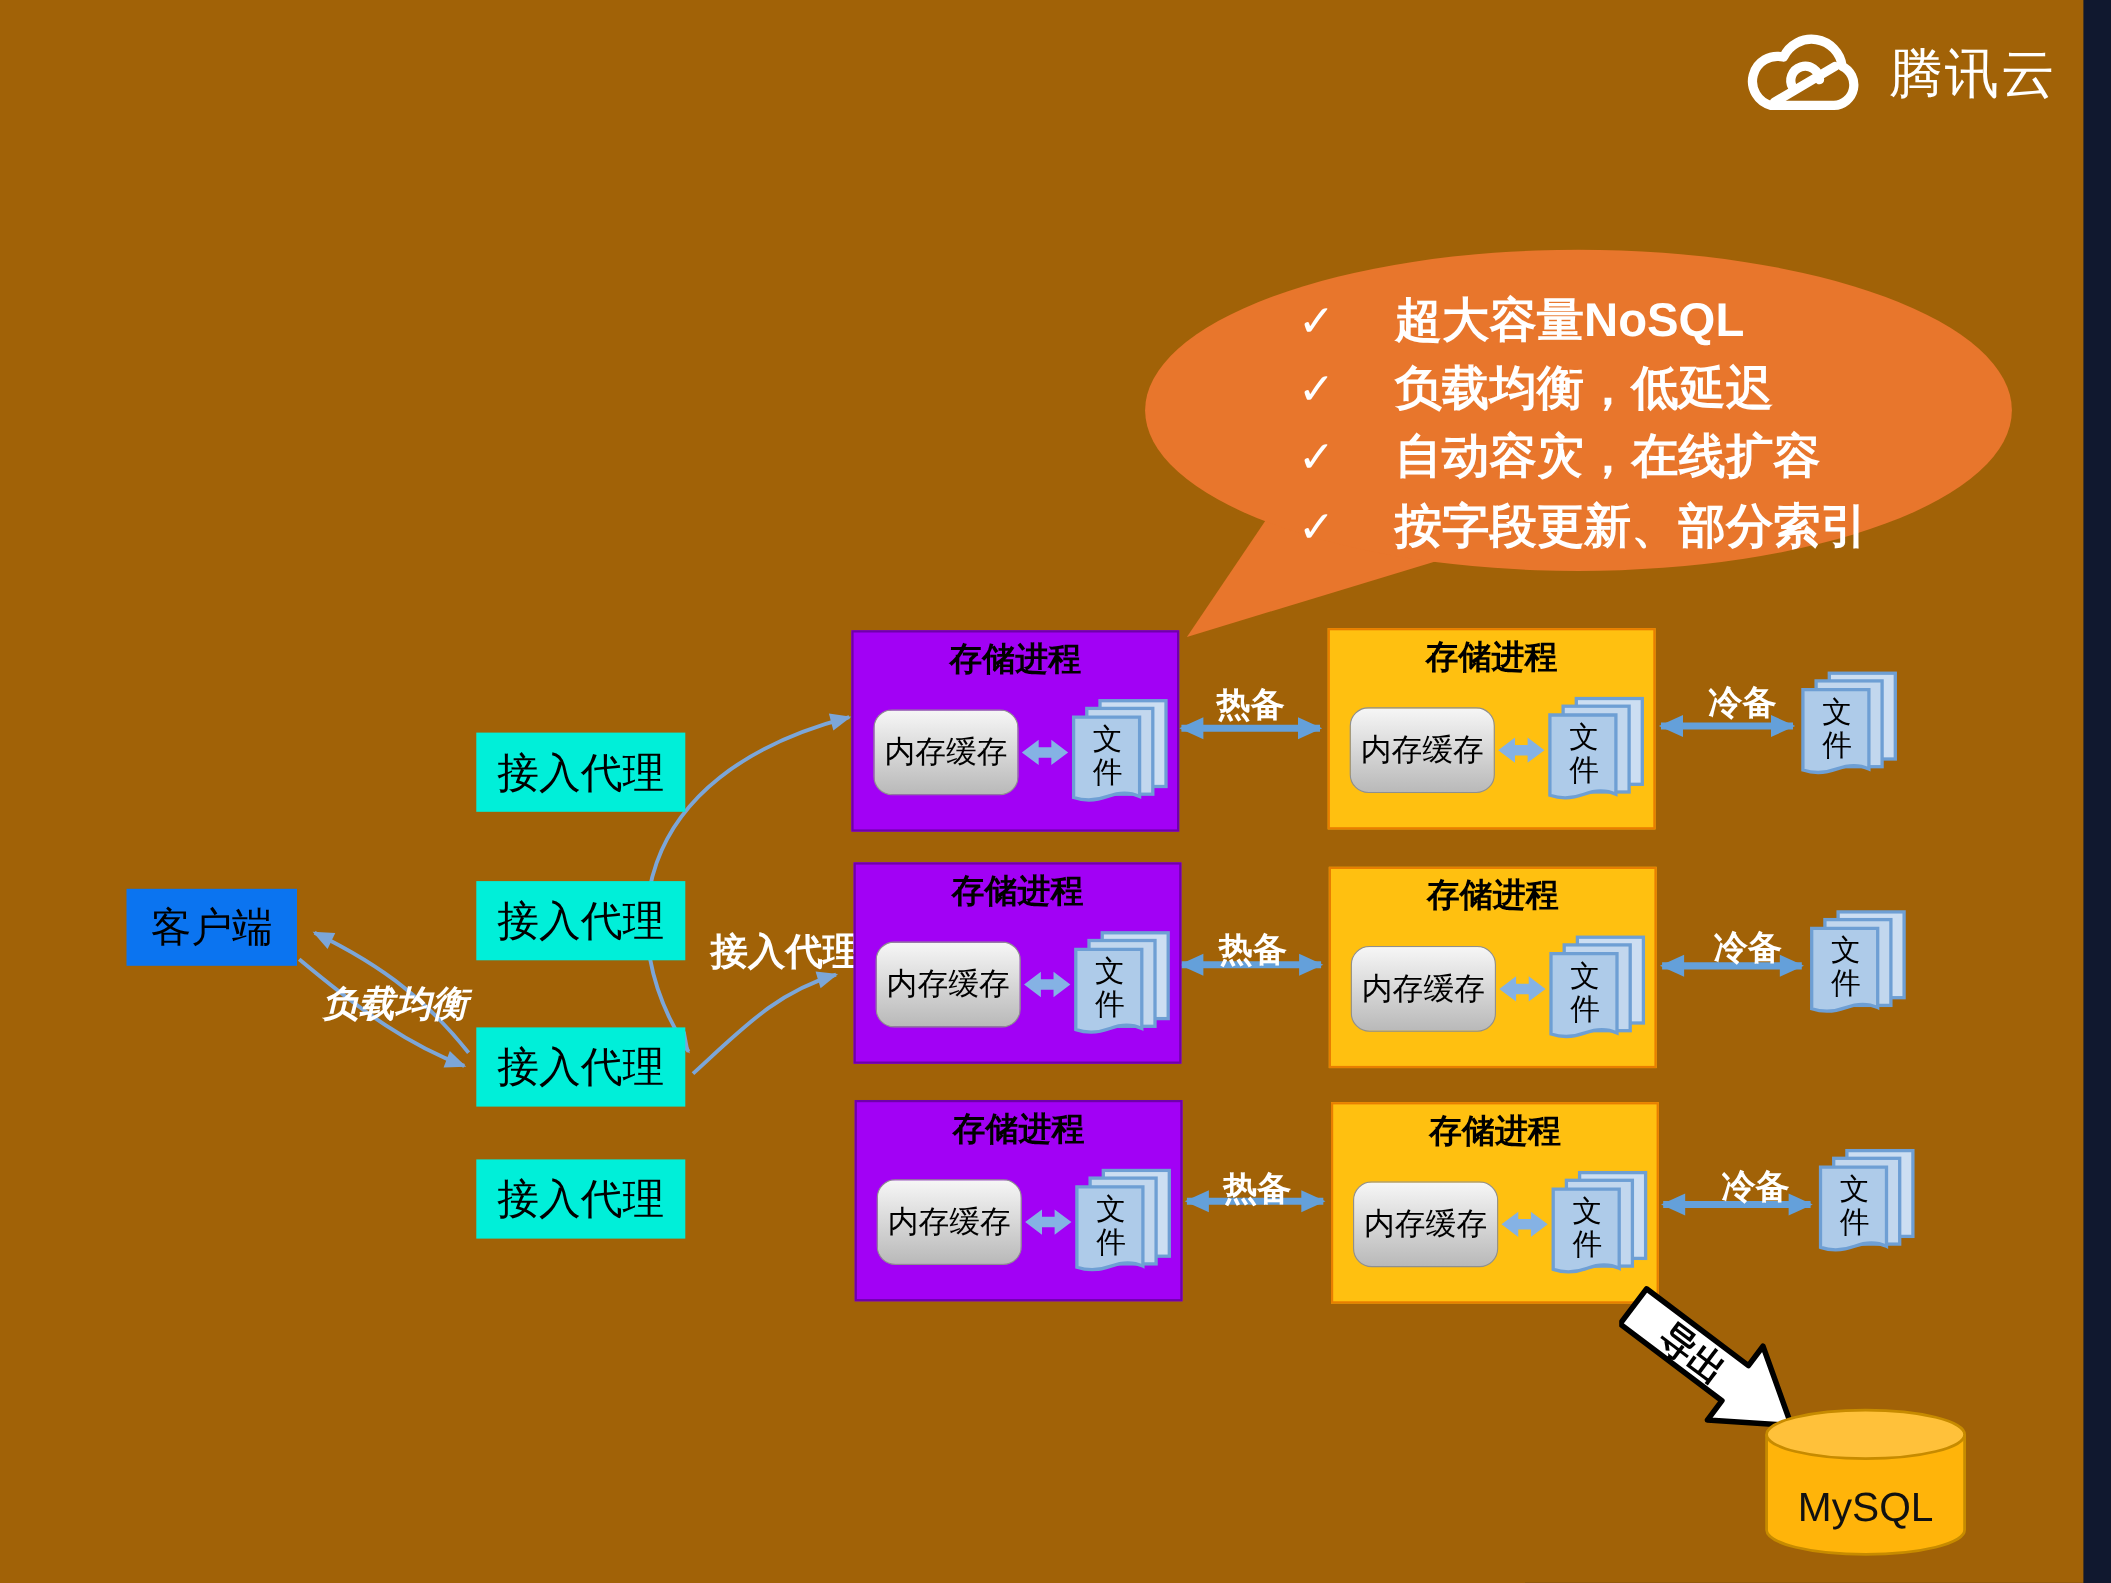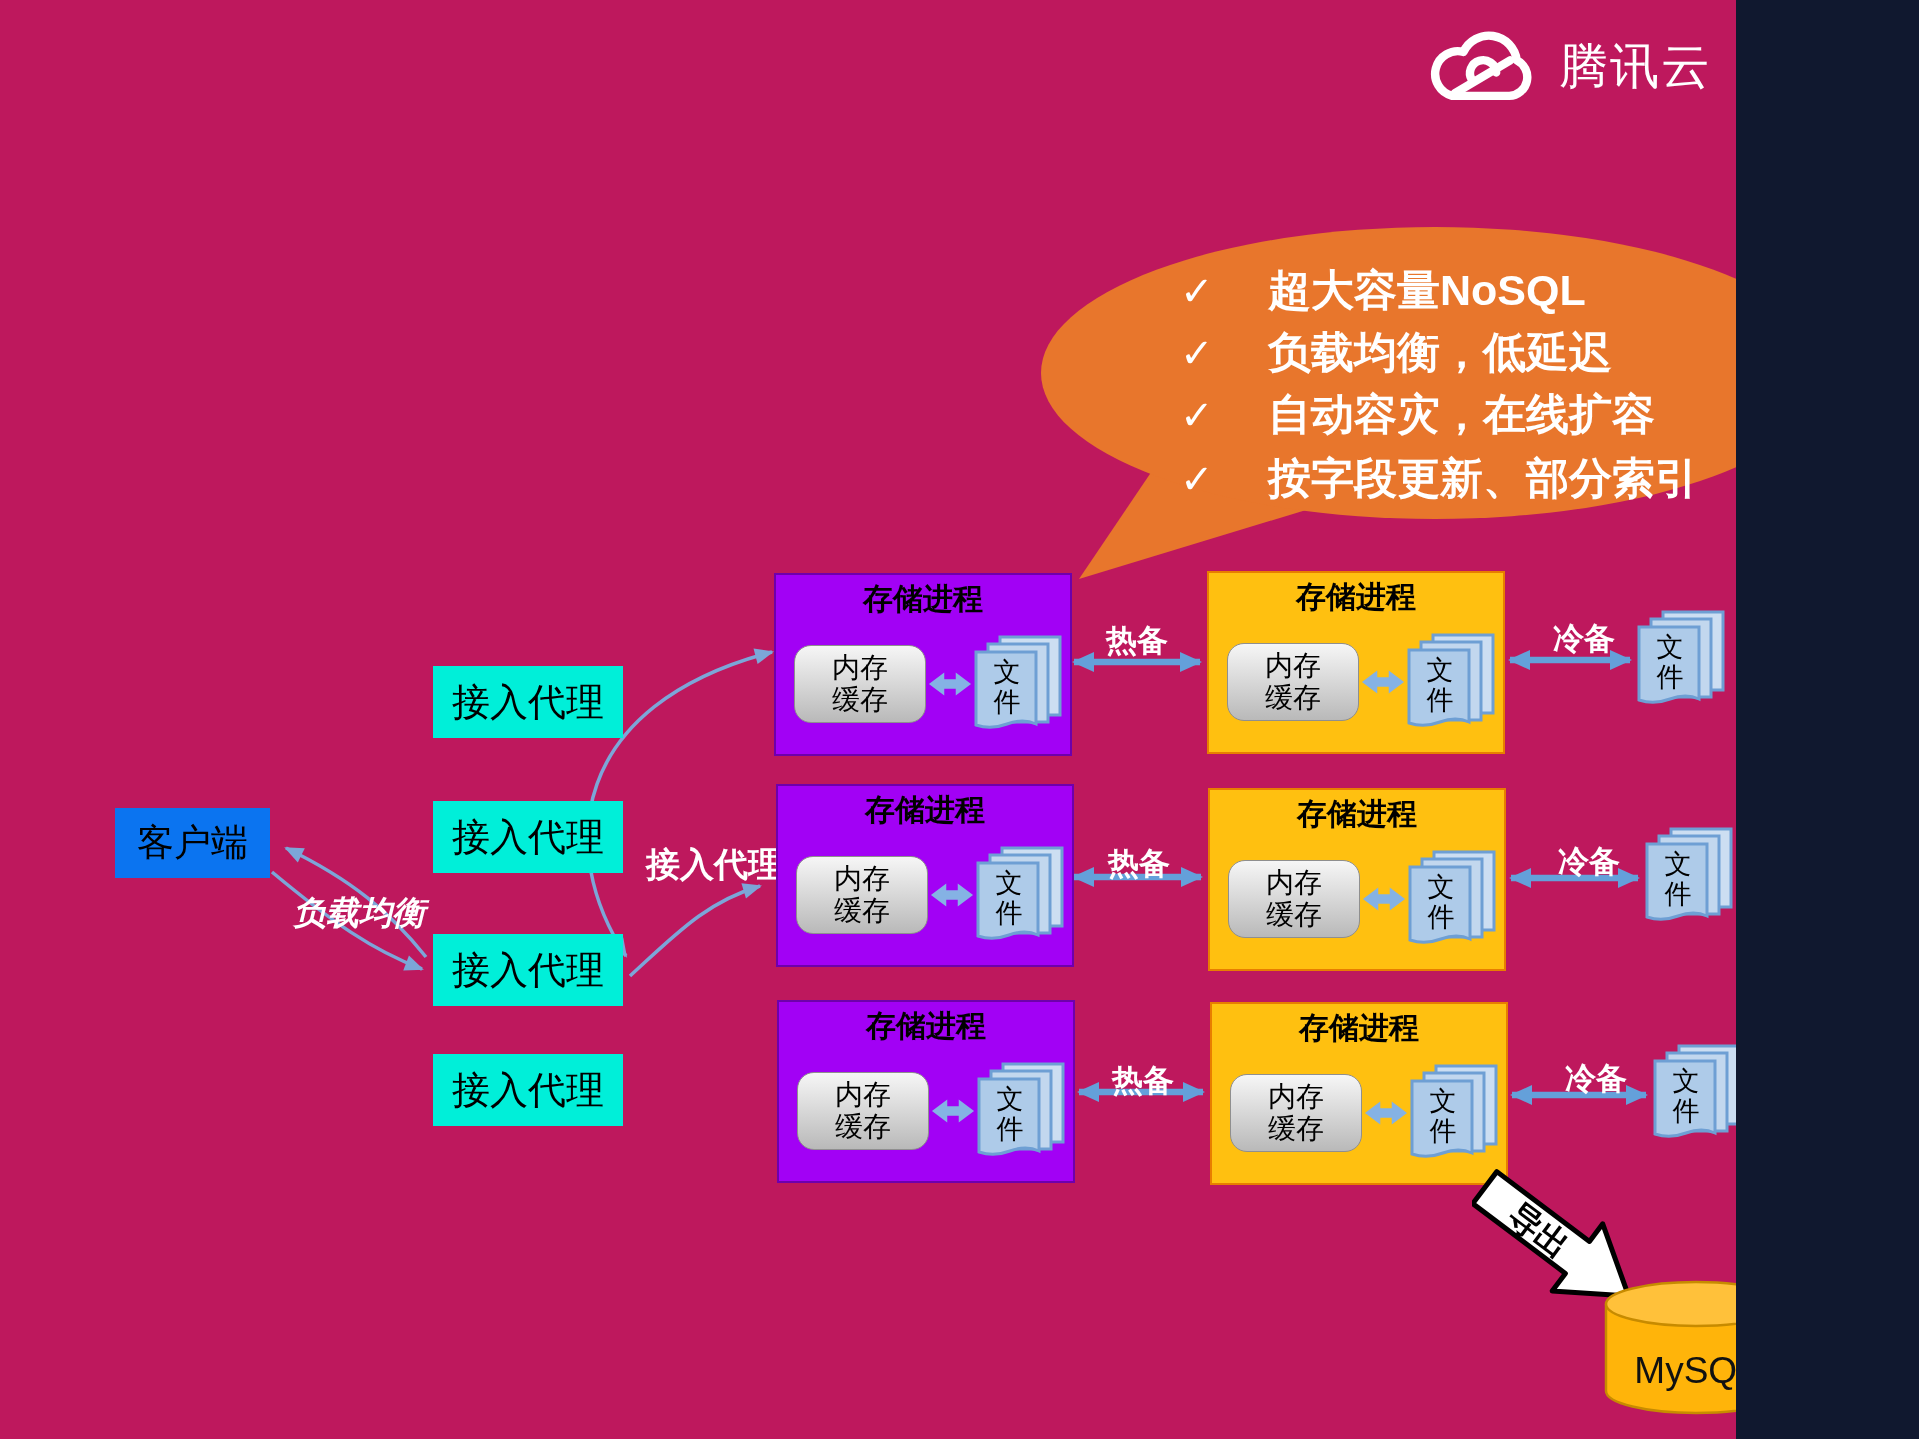--- a/index.html
+++ b/index.html
@@ -1,16 +1,16 @@
 <!DOCTYPE html>
 <html><head>
 <meta charset="utf-8">
 <style>
   html,body{margin:0;padding:0;background:#10182f;}
-  #page{position:relative;width:1736px;height:1439px;background:#be185d;overflow:hidden;
+  #page{position:relative;width:1894px;height:1439px;background:#a16207;overflow:hidden;
         font-family:"Liberation Sans",sans-serif;}
   .abs{position:absolute;}
 
   
   #page-title{left:126px;top:100px;font-family:"DejaVu Serif",serif;font-size:118px;
               color:#ffffff;letter-spacing:3px;white-space:nowrap;}
   #logo{right:24px;top:22px;display:flex;align-items:center;gap:14px;}
   #logo-text{color:#ffffff;font-size:49px;letter-spacing:2px;font-weight:500;}
 
   
@@ -28,21 +28,21 @@
              color:#000;font-size:38px;font-weight:500;}
 
   
   .proc{width:294px;height:179px;}
   .proc.purple{background:#A201F5;border:2px solid #6E00AC;}
   .proc.orange{background:#FFC010;border:2px solid #E87E00;}
   .proc-title{position:absolute;left:0;right:0;top:4px;text-align:center;
               color:#000;font-size:30px;font-weight:600;}
   .cache-box{position:absolute;left:18px;top:70px;width:130px;height:76px;border-radius:17px;
              background:linear-gradient(#f6f6f6,#b9b9b9);border:1px solid #8f8f8f;
-             display:flex;flex-direction:column;align-items:center;justify-content:center;
+             display:flex;flex-direction:row;align-items:center;justify-content:center;
              color:#000;font-size:28px;line-height:1.15;font-weight:500;text-align:center;}
   .dbl{position:absolute;left:152px;top:94px;width:44px;height:30px;}
   .proc .fstack{left:198px;top:60px;}
 
   
   .fstack{position:absolute;width:92px;height:100px;}
   .fstack svg{position:absolute;inset:0;}
   .file-label{position:absolute;left:0;top:22px;width:66px;text-align:center;
               color:#000;font-size:27px;line-height:1.12;font-weight:500;}
 

